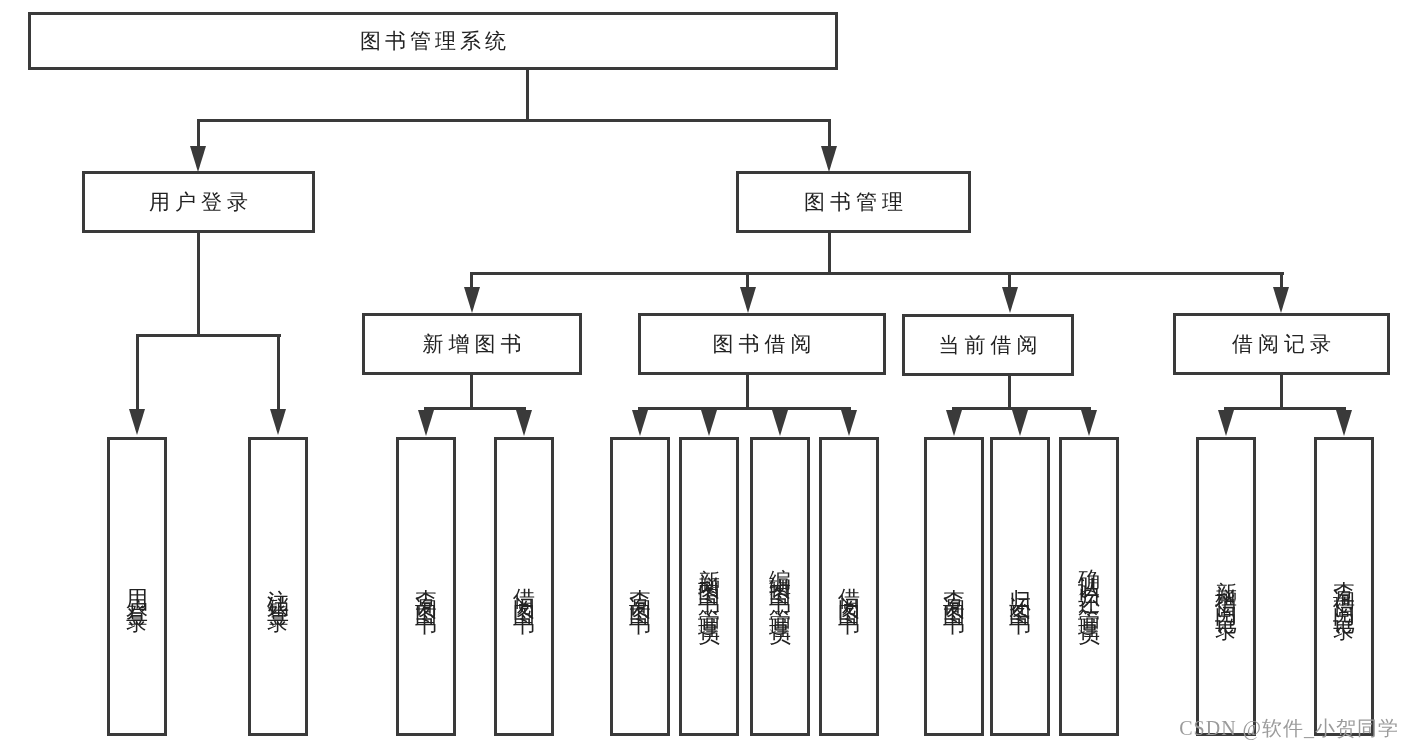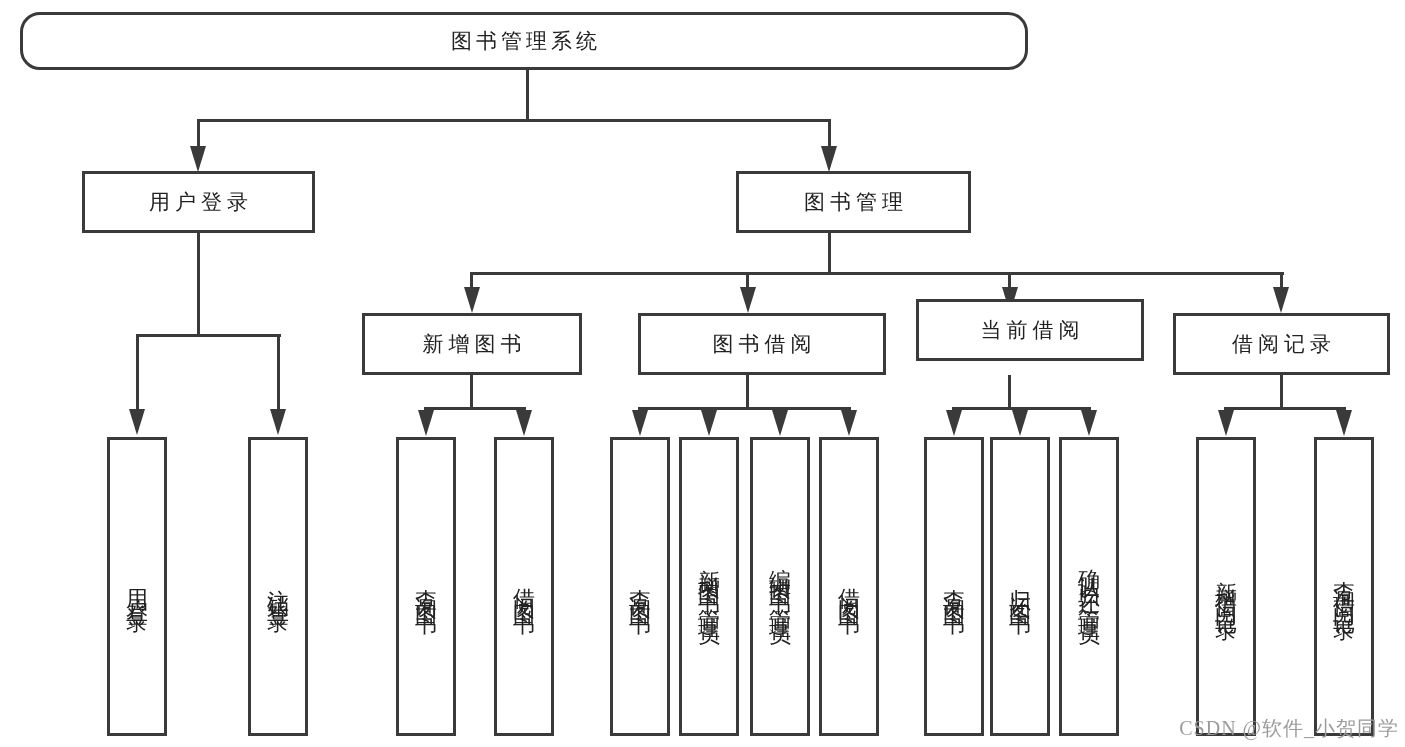--- a/index.html
+++ b/index.html
@@ -83,28 +83,28 @@
   <div class="hline" style="left:952px;top:407px;width:139px;height:3px;"></div>
   <div class="arrow" style="left:946px;top:410px;"></div>
   <div class="arrow" style="left:1012px;top:410px;"></div>
   <div class="arrow" style="left:1081px;top:410px;"></div>
 
   <div class="vline" style="left:1280px;top:375px;width:3px;height:35px;"></div>
   <div class="hline" style="left:1224px;top:407px;width:122px;height:3px;"></div>
   <div class="arrow" style="left:1218px;top:410px;"></div>
   <div class="arrow" style="left:1336px;top:410px;"></div>
 
-  <div class="box root-box" style="left:20px;top:12px;width:1008px;height:58px;border-radius:20px;">图书管理系统</div>
+  <div class="box root-box" style="left:28px;top:12px;width:810px;height:58px;">图书管理系统</div>
 
   <div class="box hbox" style="left:82px;top:171px;width:233px;height:62px;">用户登录</div>
   <div class="box hbox" style="left:712px;top:171px;width:235px;height:62px;margin-left:24px;">图书管理</div>
 
   <div class="box hbox" style="left:362px;top:313px;width:220px;height:62px;">新增图书</div>
   <div class="box hbox" style="left:638px;top:313px;width:248px;height:62px;">图书借阅</div>
-  <div class="box hbox" style="left:902px;top:299px;width:228px;height:62px;margin-left:14px;">当前借阅</div>
+  <div class="box hbox" style="left:902px;top:314px;width:172px;height:62px;">当前借阅</div>
   <div class="box hbox" style="left:1173px;top:313px;width:217px;height:62px;">借阅记录</div>
 
   <div class="box vbox" style="left:107px;top:437px;width:60px;height:299px;">
     <span class="vtext">用户登录</span>
   </div>
   <div class="box vbox" style="left:248px;top:437px;width:60px;height:299px;">
     <span class="vtext">注销登录</span>
   </div>
 
   <div class="box vbox" style="left:396px;top:437px;width:60px;height:299px;">

